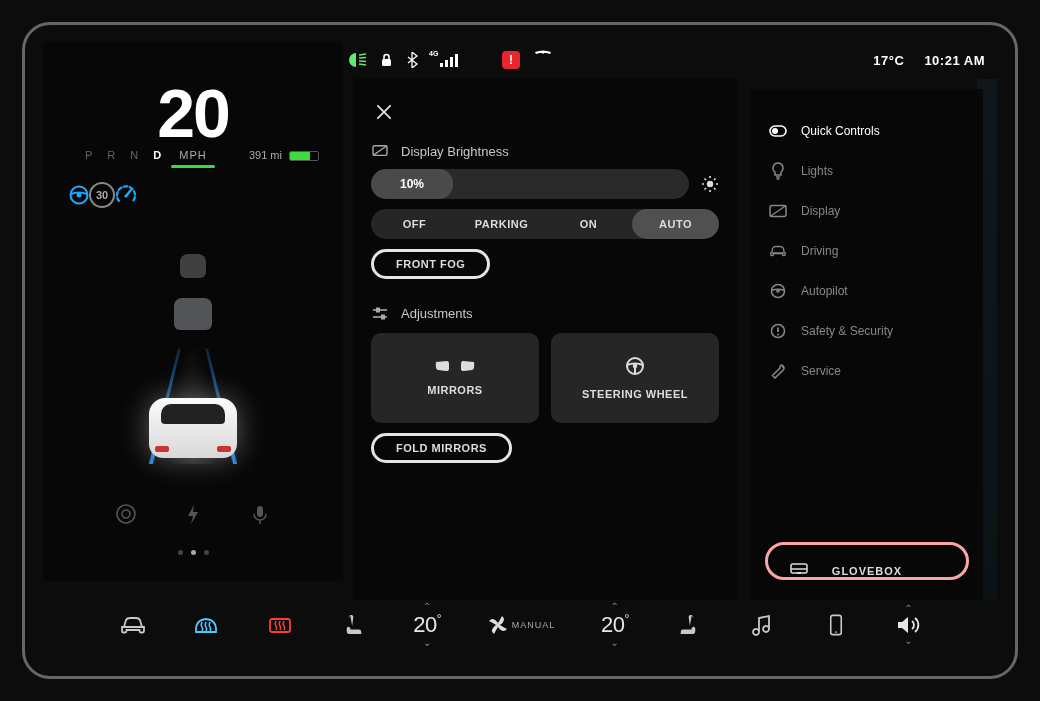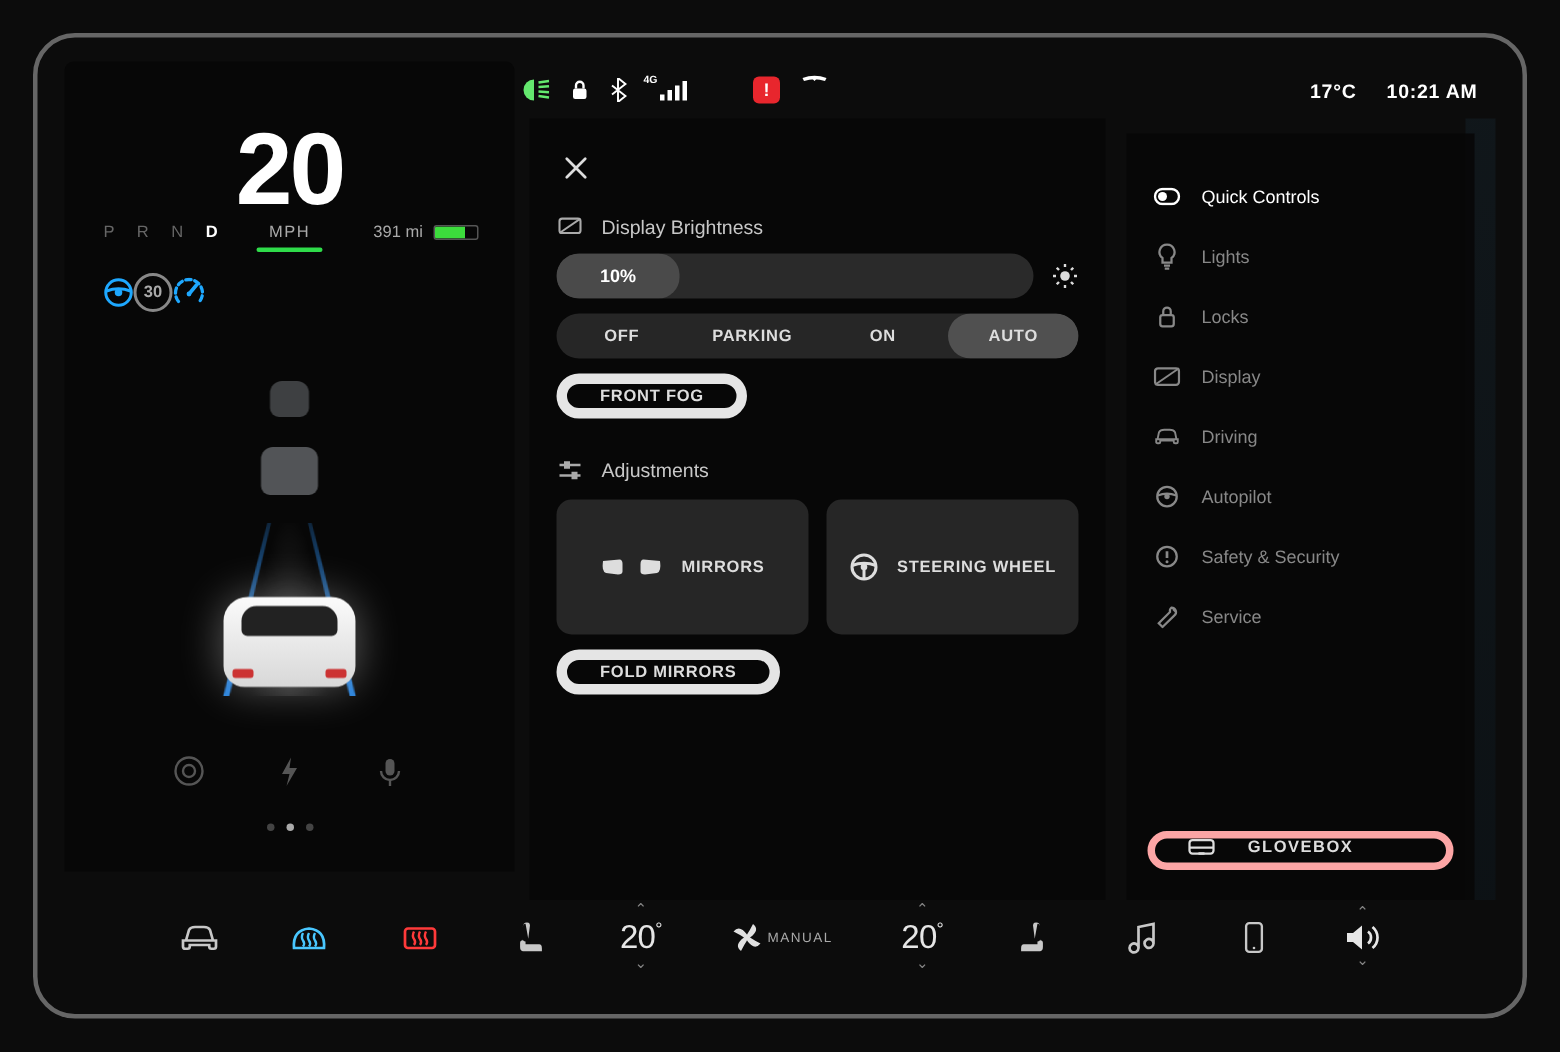--- a/index.html
+++ b/index.html
@@ -63,21 +63,21 @@
     position: absolute;
     left:0; top:0;
     width: 300px;
     height: 540px;
     background:#070707;
     border-radius:6px 6px 0 0;
     padding-top:32px;
   }
   .speed-block { text-align:center; margin-top:6px;}
   .speed-val { font-size:68px; font-weight:700; letter-spacing:-2px; line-height:1;}
-  .prnd { position:absolute; left:26px; top:108px; font-size:11px; letter-spacing:6px; color:#666;}
+  .prnd { position:absolute; left:42px; top:108px; font-size:11px; letter-spacing:6px; color:#666;}
   .prnd .active { color:#fff; font-weight:700;}
   .mph { font-size:11px; color:#aaa; letter-spacing:1px; margin-top:2px;}
   .range { position:absolute; right:24px; top:108px; font-size:11px; color:#aaa;}
   .range .batt {
     display:inline-block; width:30px; height:10px; border:1px solid #555; border-radius:2px; vertical-align:middle; margin-left:4px; position:relative; overflow:hidden;
   }
   .range .batt::after { content:''; position:absolute; left:0; top:0; bottom:0; width:70%; background:#3cdc3c;}
   .greenbar { width:44px; height:3px; background:#2fdc4a; margin:4px auto 0; border-radius:2px;}
   .cluster-row2 { display:flex; justify-content:flex-start; align-items:center; padding:0 26px; margin-top:14px;}
   .wheel-ic { width:20px; height:20px; color:#1ea8ff;}
@@ -175,50 +175,50 @@
     display:flex; background:#262626; border-radius:18px; height:30px; overflow:hidden; margin-top:10px;
   }
   .seg-btn {
     flex:1; display:flex; align-items:center; justify-content:center;
     font-size:11px; font-weight:700; letter-spacing:0.5px; color:#ddd; cursor:pointer;
   }
   .seg-btn.active { background:#505050; border-radius:18px;}
   .pill-btn {
     display:inline-flex; align-items:center; justify-content:center;
     height:30px; padding:0 22px;
-    border:7px solid #e5e5e5; border-radius:16px;
+    border:3px solid #e5e5e5; border-radius:16px;
     font-size:11px; font-weight:700; letter-spacing:0.5px; color:#ddd;
     margin-top:10px; cursor:pointer;
   }
   
   .cards { display:flex; gap:12px; margin-top:12px;}
   .card {
     flex:1; height:90px; background:#262626; border-radius:10px;
-    display:flex; align-items:center; justify-content:center; gap:12px;
+    display:flex; flex-direction:column; align-items:center; justify-content:center; gap:12px;
     cursor:pointer;
   }
   .card-ic { display:flex; gap:10px; color:#ddd;}
   .card-label { font-size:11px; font-weight:700; letter-spacing:0.5px; color:#ddd;}
   
   .rside {
     position:absolute; right:14px; top:48px; width:232px; bottom:60px;
     background:rgba(8,8,8,0.92);
     padding:22px 12px;
   }
   .rside-item {
     display:flex; align-items:center; gap:14px;
     height:40px; padding:0 6px;
     font-size:12px; color:#888; cursor:pointer;
   }
   .rside-item.active { color:#fff; font-weight:400;}
   .rside-item .ic { width:18px; height:16px; color:inherit; display:flex; align-items:center;}
   .glovebox {
     position:absolute; bottom:20px; left:14px; right:14px;
-    height:26px; border:5px solid #fca5a5; border-radius:20px;
-    display:flex; align-items:flex-start; justify-content:center; gap:24px;
+    height:38px; border:3px solid #fca5a5; border-radius:20px;
+    display:flex; align-items:flex-end; justify-content:center; gap:24px;
     font-size:11px; font-weight:700; letter-spacing:1px; color:#ddd; cursor:pointer;
   }
   .gb-ic { width:18px; height:14px; color:#ddd; position:absolute; left:22px;}
   
   .dock {
     position:absolute; left:0; right:0; bottom:0; height:70px;
     display:flex; align-items:center; justify-content:space-evenly;
     padding:0 30px;
   }
   .dock-ic {
@@ -494,29 +494,20 @@
     <div class="rside-item">
       <span class="ic icon">
             <svg viewBox="0 0 14 18" width="14" height="18">
               <path d="M7 1 a5 5 0 0 1 3 9 l0 3 l-6 0 l0 -3 a5 5 0 0 1 3 -9 Z M5 15 h4 M5.5 17 h3" stroke="currentColor" stroke-width="1.5" fill="none"></path>
             </svg>
           </span>
       <span>Lights</span>
     </div>
     <div class="rside-item">
       <span class="ic icon">
-            <svg viewBox="0 0 12 16" width="12" height="16">
-              <rect x="1.5" y="7" width="9" height="7.5" rx="1.5" stroke="currentColor" stroke-width="1.5" fill="none"></rect>
-              <path d="M3.5 7 V4.5 a2.5 2.5 0 0 1 5 0 V7" stroke="currentColor" stroke-width="1.5" fill="none"></path>
-            </svg>
-          </span>
-      <span>Locks</span>
-    </div>
-    <div class="rside-item">
-      <span class="ic icon">
             <svg viewBox="0 0 18 14" width="18" height="14">
               <rect x="1" y="1.5" width="16" height="11" rx="2" stroke="currentColor" stroke-width="1.5" fill="none"></rect>
               <line x1="1" y1="12.5" x2="17" y2="1.5" stroke="currentColor" stroke-width="1.3"></line>
             </svg>
           </span>
       <span>Display</span>
     </div>
     <div class="rside-item">
       <span class="ic icon">
             <svg viewBox="0 0 20 12" width="20" height="12">

